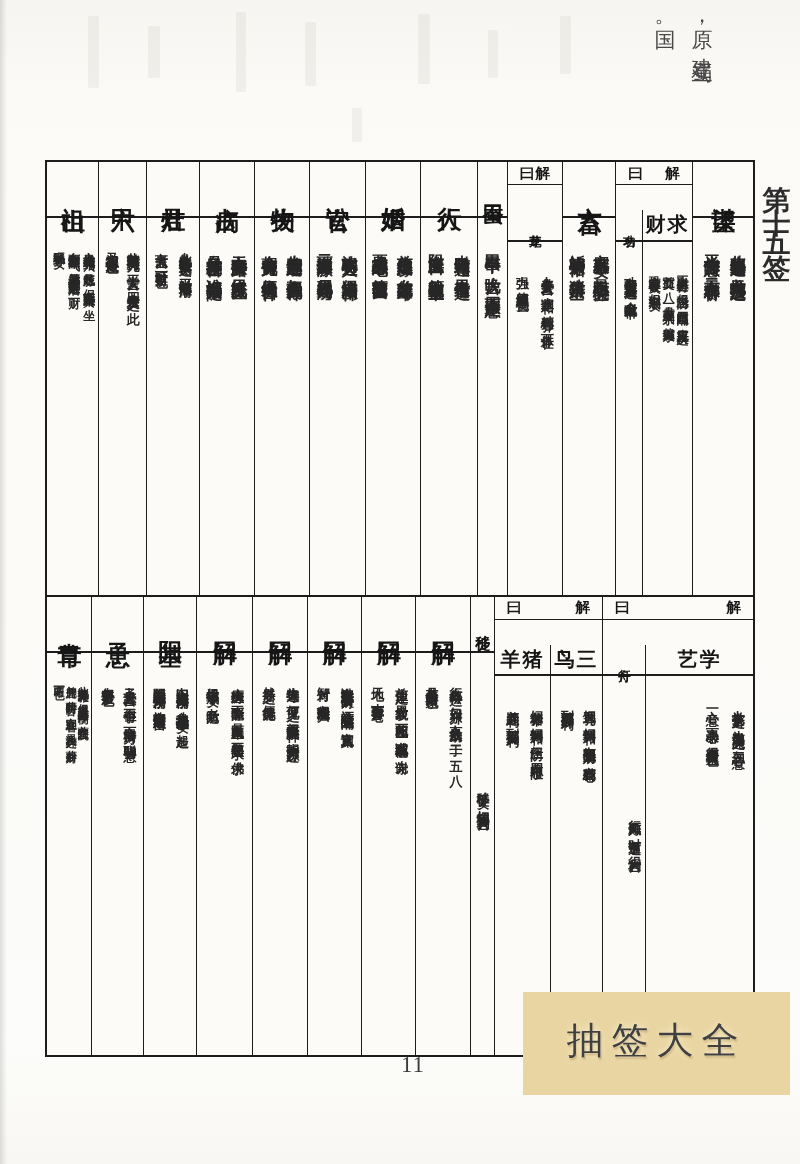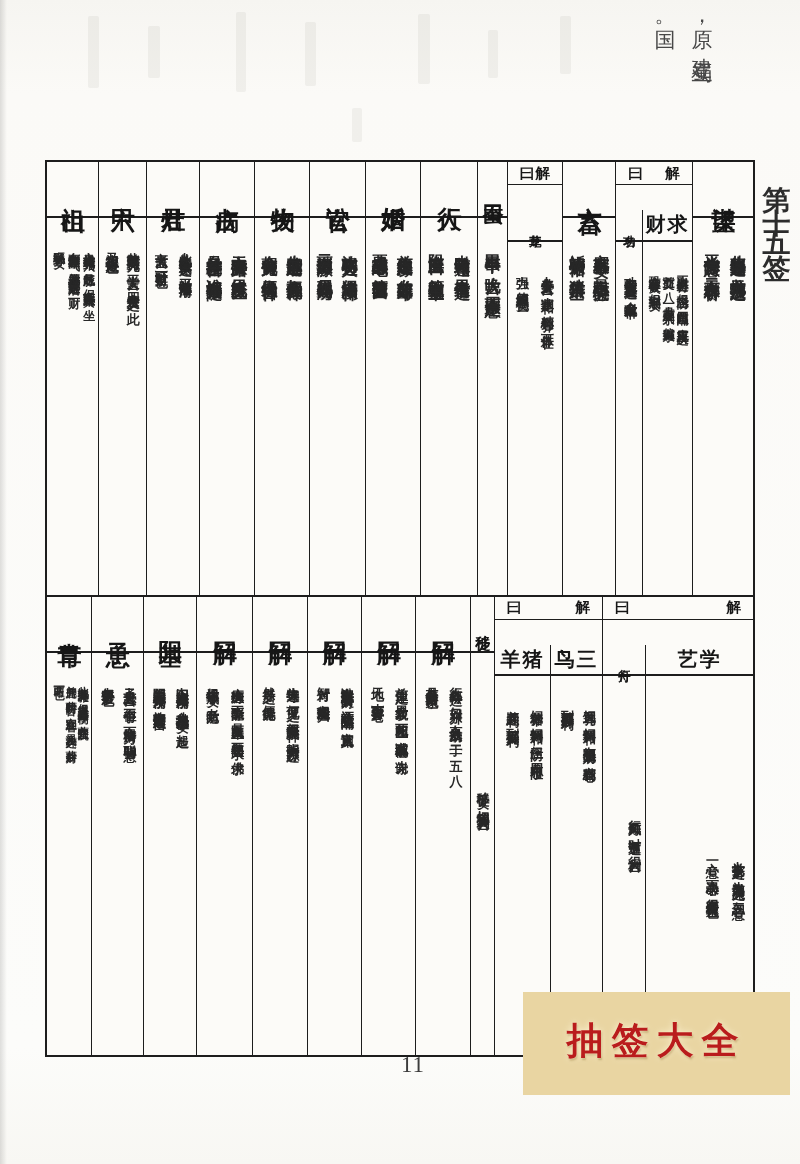--- a/index.html
+++ b/index.html
@@ -38,21 +38,21 @@
   .sub-header{height:31.5px;flex:0 0 31.5px;border-bottom:2px solid #1d1d1d;display:flex;
        align-items:center;justify-content:center;font-weight:800;color:#161616;box-sizing:border-box;}
   .rtl-text{direction:rtl;unicode-bidi:bidi-override;letter-spacing:2px;}
   .stack-sub{writing-mode:vertical-rl;text-orientation:upright;font-size:12.5px;line-height:1.02;}
   .cell-body{flex:1;min-height:0;padding:24px 2px 6px;writing-mode:vertical-rl;text-orientation:upright;overflow:hidden;}
   .vline{font-weight:600;color:#272727;letter-spacing:1px;}
 
   
   #watermark{position:absolute;left:523px;top:992px;width:267px;height:103px;background:#e9d5a2;
        z-index:6;display:flex;justify-content:center;align-items:flex-start;padding-top:24px;box-sizing:border-box;}
-  #watermark-text{font-size:37px;font-weight:700;color:#b91c1c;letter-spacing:8px;
+  #watermark-text{font-size:37px;font-weight:400;color:#404040;letter-spacing:8px;
        text-shadow:0 0 1px #fff3cf,0 0 7px rgba(255,246,216,.95),1px 2px 2px rgba(148,112,44,.5);}
   #page-number{position:absolute;left:385px;top:1052px;width:56px;text-align:center;
        font-size:23px;color:#3d3d3d;letter-spacing:1px;}
 </style>
 </head>
 <body>
 
 <div class="page-edge"></div>
 
 <div class="ghost" style="left:88px;top:16px;width:11px;height:72px;"></div>
@@ -188,21 +188,21 @@
         </div>
       </div>
     </div>
   <div class="band b2" id="band-bottom">
       <div class="grp" style="flex: 150.2 1 150.2px;">
         <div class="banner">
           <span>曰</span>
           <span>解</span>
         </div>
         <div class="subrow">
-          <div class="subcol" style="flex: 61 1 61px; text-align: center;">
+          <div class="subcol" style="flex: 61 1 61px;">
             <div class="sub-header rtl-text" style="font-size: 20px;">学艺</div>
             <div class="cell-body">
               <div class="vline" style="line-height: 26px; font-size: 13px;">卜学技艺之卦　为谋为果决之兆　勿三心二意</div>
               <div class="vline" style="line-height: 26px; font-size: 13px;">心一意　下决心学习　定得名师传真艺也</div>
             </div>
           </div>
           <div class="subcol" style="flex: 24 1 24px;">
             <div class="sub-header stack-sub">行舟</div>
             <div class="cell-body">
               <div class="vline" style="line-height: 18px; font-size: 13px; text-indent: 110px;">行舟顺风　时运亨通　得利大吉</div>

